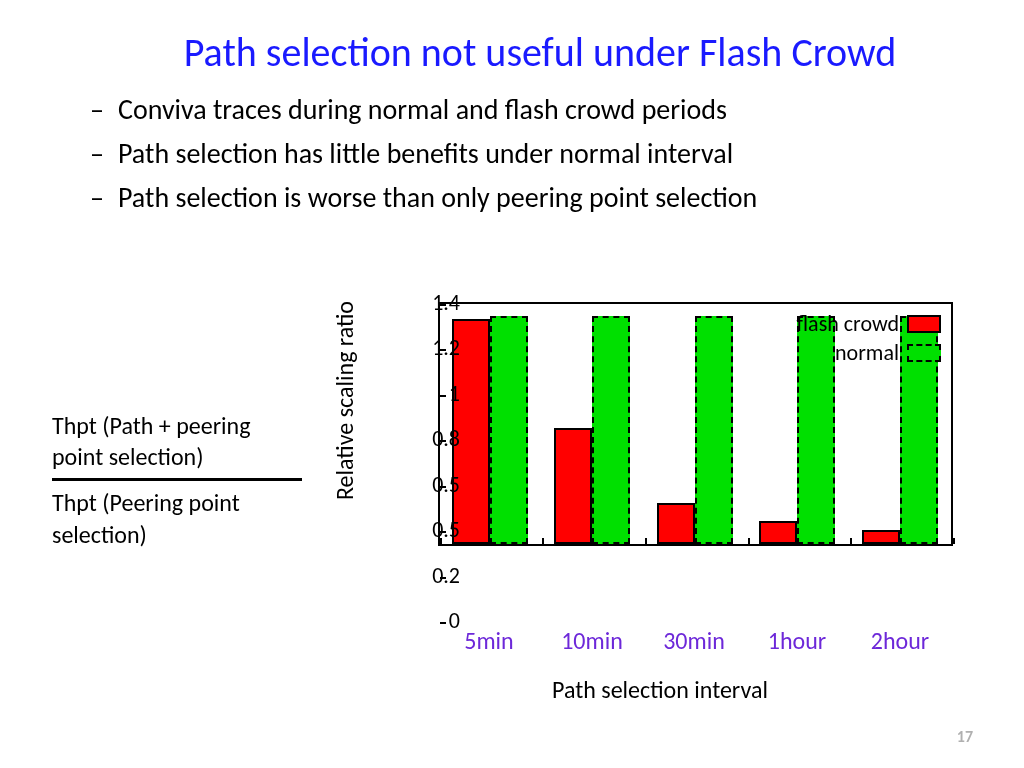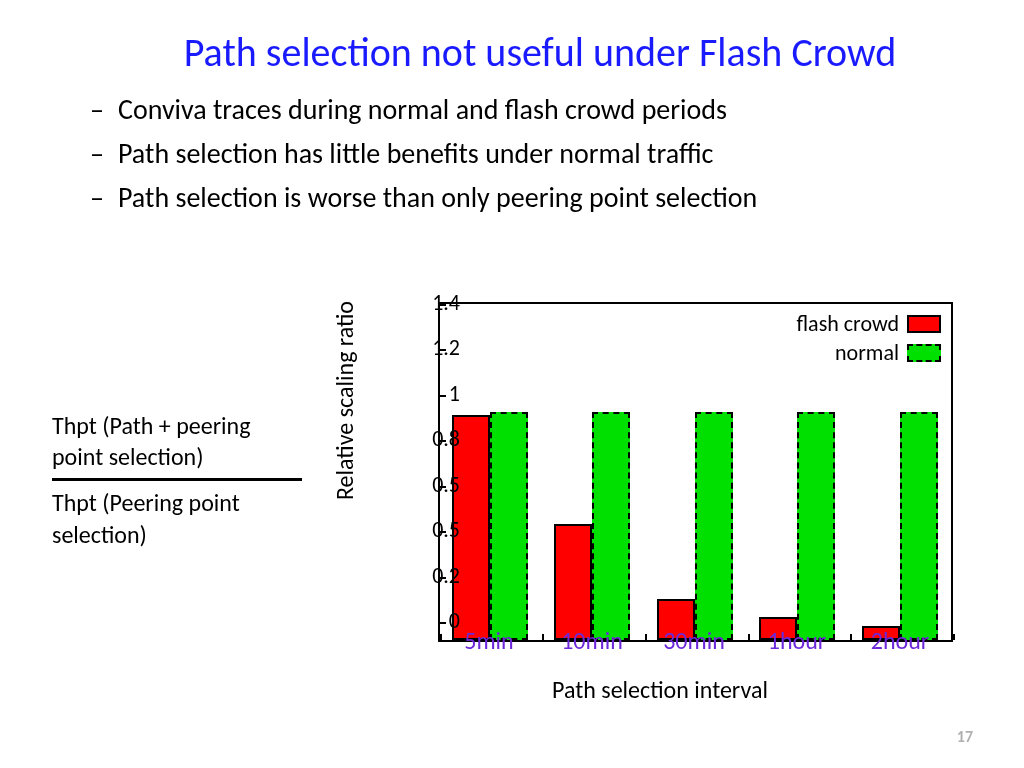--- a/index.html
+++ b/index.html
@@ -81,21 +81,21 @@
     top: 375px;
     text-align: center;
     font-size: 24px;
     color: #000;
   }
   .plot {
     position: absolute;
     left: 98px;
     top: 2px;
     width: 515px;
-    height: 340px;
+    height: 244px;
     border: 2px solid #000;
   }
   .ytick {
     position: absolute;
     right: 520px;
     width: 60px;
     text-align: right;
     font-size: 22px;
     color: #000;
     transform: translateY(-50%);
@@ -153,21 +153,21 @@
     font-weight: bold;
   }
 </style>
 </head>
 <body>
 
 <h1 class="title">Path selection not useful under Flash Crowd</h1>
 
 <div class="bullets">
   <div class="bullet">Conviva traces during normal and flash crowd periods</div>
-  <div class="bullet">Path selection has little benefits under normal traffic</div>
+  <div class="bullet">Path selection has little benefits under normal interval</div>
   <div class="bullet">Path selection is worse than only peering point selection</div>
 </div>
 
 <div class="lower">
 
   <div class="ratio-box">
     <div>Thpt (Path + peering point selection)</div>
     <div class="ratio-line"></div>
     <div>Thpt (Peering point selection)</div>
   </div>

